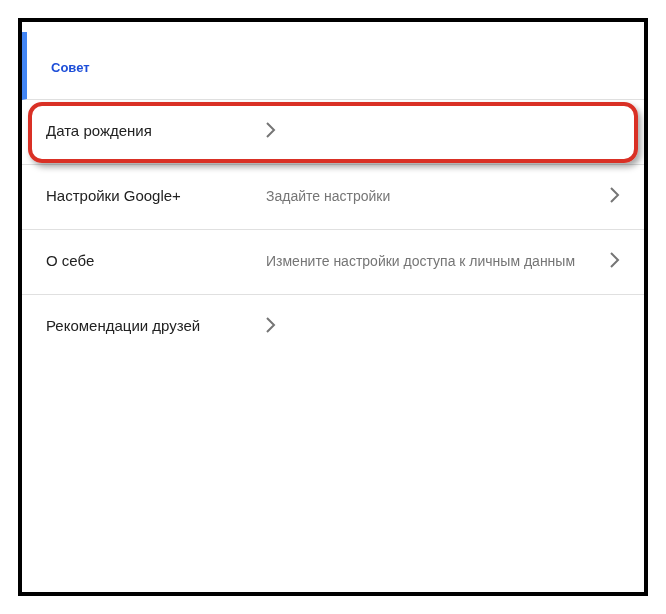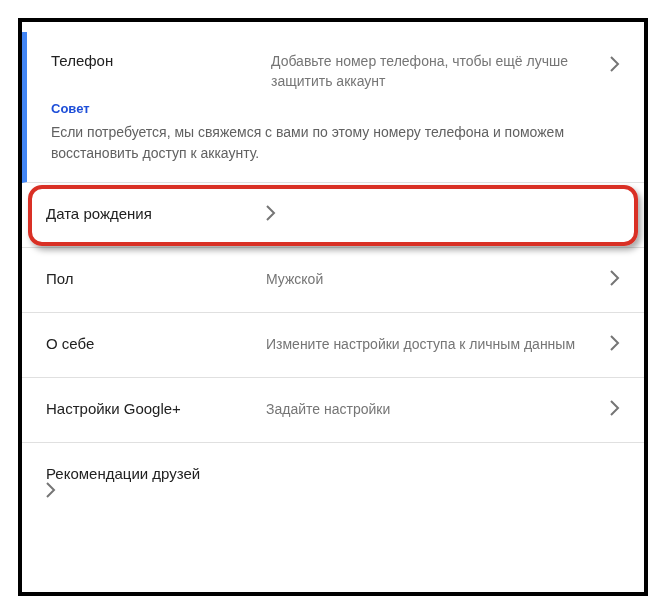--- a/index.html
+++ b/index.html
@@ -29,21 +29,20 @@
     }
     .row {
       display: flex;
       padding: 22px 24px;
       border-bottom: 1px solid #e0e0e0;
       cursor: pointer;
       position: relative;
     }
     .row:last-child {
       border-bottom: none;
-      flex-direction: column;
     }
     .row-label {
       width: 220px;
       font-size: 15px;
       color: #212121;
       flex-shrink: 0;
     }
     .row-value {
       flex: 1;
       font-size: 14px;
@@ -102,68 +101,49 @@
       z-index: 10;
     }
   </style>
 </head>
 <body>
 
 <div class="frame">
   <div class="list">
 
     <div class="row-phone">
-      <div class="phone-top">
-        <div class="row-label">Телефон</div>
-        <div class="row-value">Добавьте номер телефона, чтобы ещё лучше защитить аккаунт</div>
-        <span class="chevron">
-          <svg width="10" height="16" viewBox="0 0 10 16">
-              <path d="M1 1 L8 8 L1 15" stroke="#757575" stroke-width="2" fill="none"></path>
-            </svg>
-        </span>
-      </div>
       <div class="hint-label">Совет</div>
-      <div class="hint-text">Если потребуется, мы свяжемся с вами по этому номеру телефона и поможем восстановить доступ к аккаунту.</div>
     </div>
 
     <div class="highlight-wrap">
       <div class="row">
         <div class="row-label">Дата рождения</div>
         <span class="chevron">
           <svg width="10" height="16" viewBox="0 0 10 16">
               <path d="M1 1 L8 8 L1 15" stroke="#757575" stroke-width="2" fill="none"></path>
             </svg>
         </span>
       </div>
       <div class="highlight"></div>
     </div>
 
+
     <div class="row">
-      <div class="row-label">Пол</div>
-      <div class="row-value">Мужской</div>
+      <div class="row-label">Настройки Google+</div>
+      <div class="row-value">Задайте настройки</div>
       <span class="chevron">
         <svg width="10" height="16" viewBox="0 0 10 16">
             <path d="M1 1 L8 8 L1 15" stroke="#757575" stroke-width="2" fill="none"></path>
           </svg>
       </span>
     </div>
 
     <div class="row">
       <div class="row-label">О себе</div>
       <div class="row-value">Измените настройки доступа к личным данным</div>
-      <span class="chevron">
-        <svg width="10" height="16" viewBox="0 0 10 16">
-            <path d="M1 1 L8 8 L1 15" stroke="#757575" stroke-width="2" fill="none"></path>
-          </svg>
-      </span>
-    </div>
-
-    <div class="row">
-      <div class="row-label">Настройки Google+</div>
-      <div class="row-value">Задайте настройки</div>
       <span class="chevron">
         <svg width="10" height="16" viewBox="0 0 10 16">
             <path d="M1 1 L8 8 L1 15" stroke="#757575" stroke-width="2" fill="none"></path>
           </svg>
       </span>
     </div>
 
     <div class="row">
       <div class="row-label">Рекомендации друзей</div>
       <span class="chevron">

